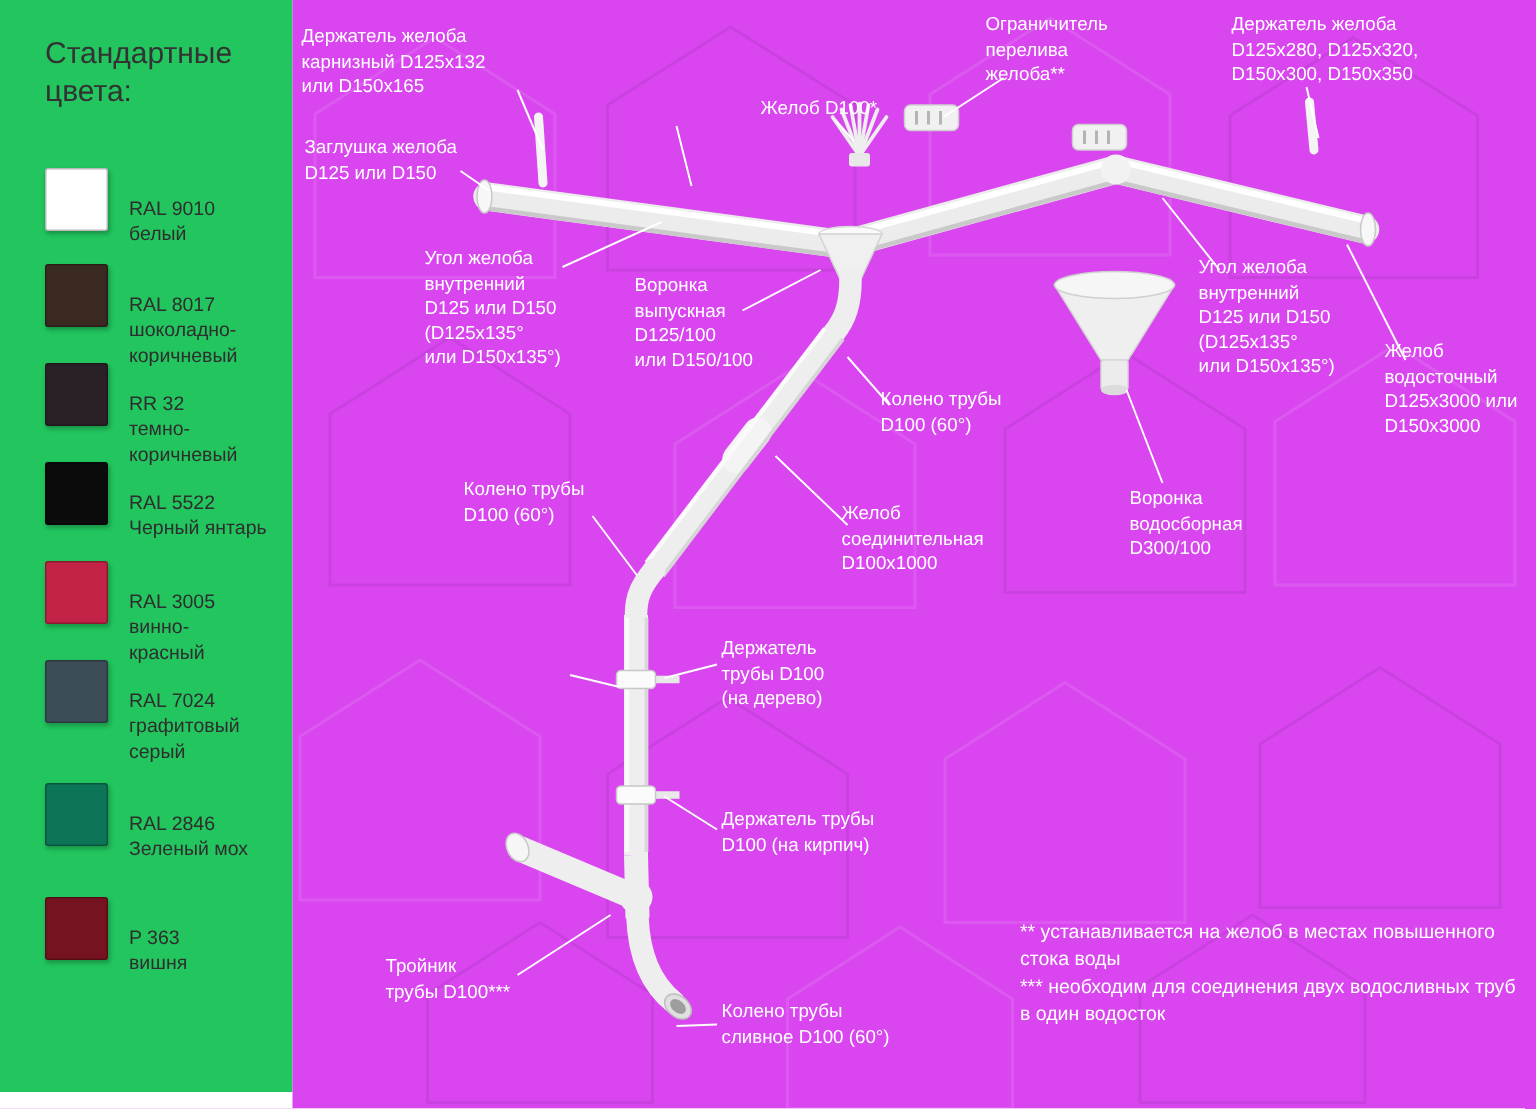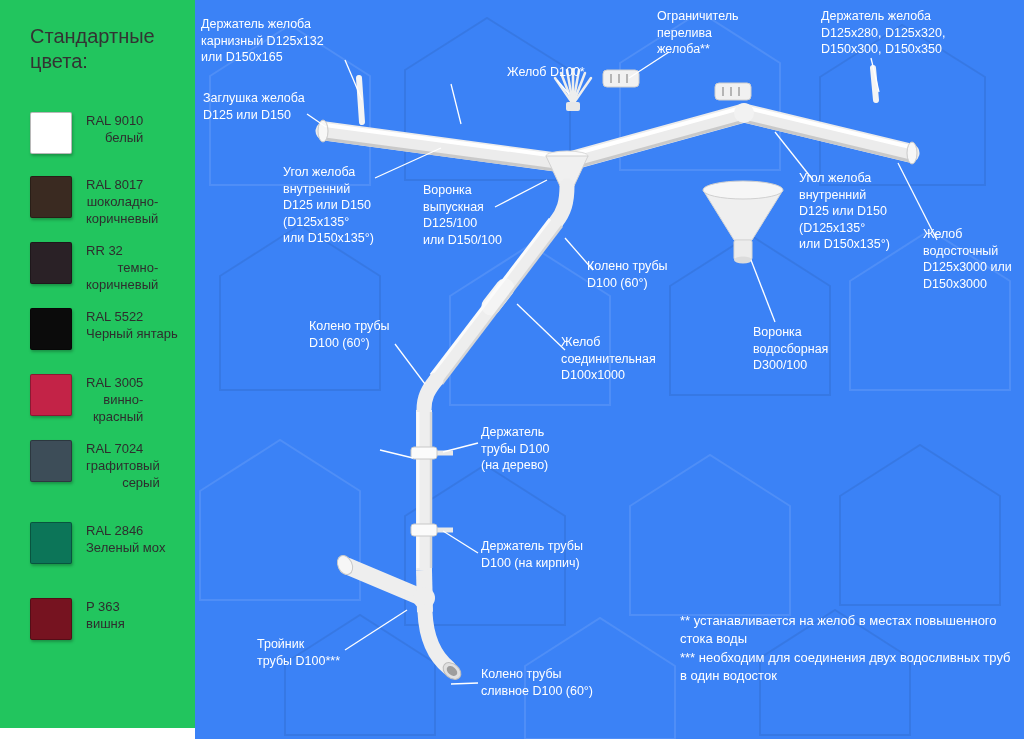--- a/index.html
+++ b/index.html
@@ -5,25 +5,25 @@
   html,body{margin:0;padding:0;background:#ffffff;}
   .page{position:relative;width:1024px;height:739px;background:#ffffff;overflow:hidden;
         font-family:"Liberation Sans",sans-serif;}
   
   .sidebar{position:absolute;left:0;top:0;width:195px;height:728px;background:#22c55e;}
   .sidebar-title{position:absolute;left:30px;top:24px;margin:0;font-size:20px;font-weight:400;
                  color:#333;line-height:1.25;white-space:pre-line;}
   .swatch-item{position:absolute;left:30px;display:flex;align-items:flex-start;}
   .swatch{width:40px;height:40px;flex:0 0 40px;border:1px solid rgba(0,0,0,0.28);
           border-radius:2px;box-shadow:1px 2px 3px rgba(0,0,0,0.25);}
-  .swatch-text{margin-left:14px;padding-top:1px;font-size:13px;color:#2e2e2e;line-height:1.3;}
+  .swatch-text{margin-left:14px;padding-top:1px;font-size:13px;color:#2e2e2e;line-height:1.3;margin-top:18px;}
   .swatch-code{display:block;}
-  .swatch-name{display:block;white-space:pre-line;text-align:right;}
+  .swatch-name{display:block;white-space:pre-line;}
   
-  .diagram{position:absolute;left:195px;top:0;width:829px;height:739px;background:#3b82f6;}
+  .diagram{position:absolute;left:195px;top:0;width:829px;height:739px;background:#d946ef;}
   .diagram svg{position:absolute;left:0;top:0;}
   .lbl{position:absolute;color:#ffffff;font-size:12.5px;line-height:1.32;white-space:pre-line;}
   .footnotes{position:absolute;left:485px;top:612px;width:338px;color:#ffffff;
              font-size:13px;line-height:1.42;}
   .footnotes p{margin:0;}
 </style>
 </head>
 <body>
 
 <div class="page">

